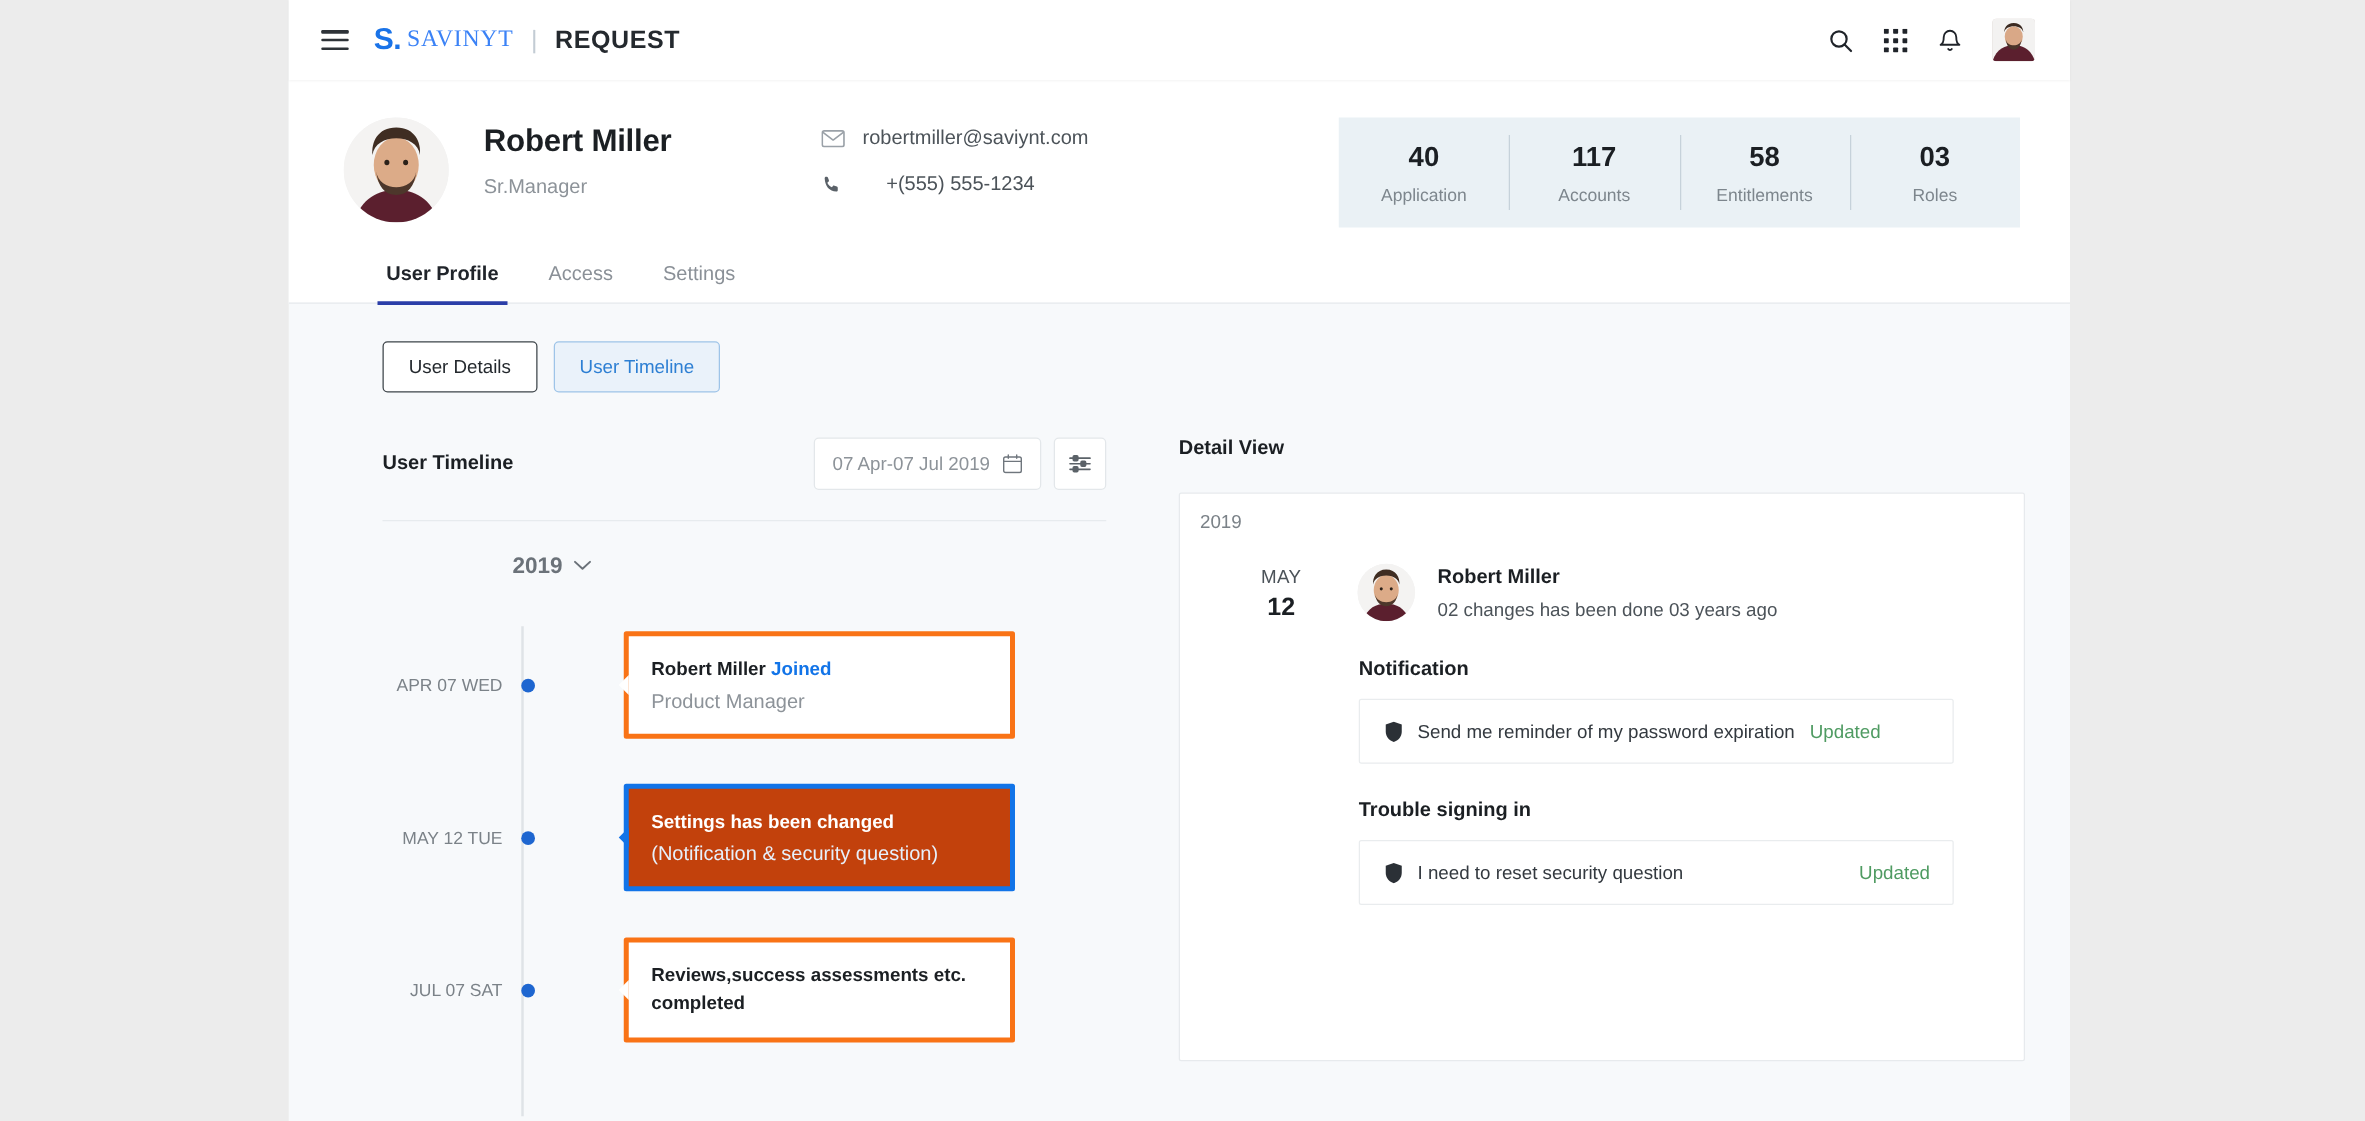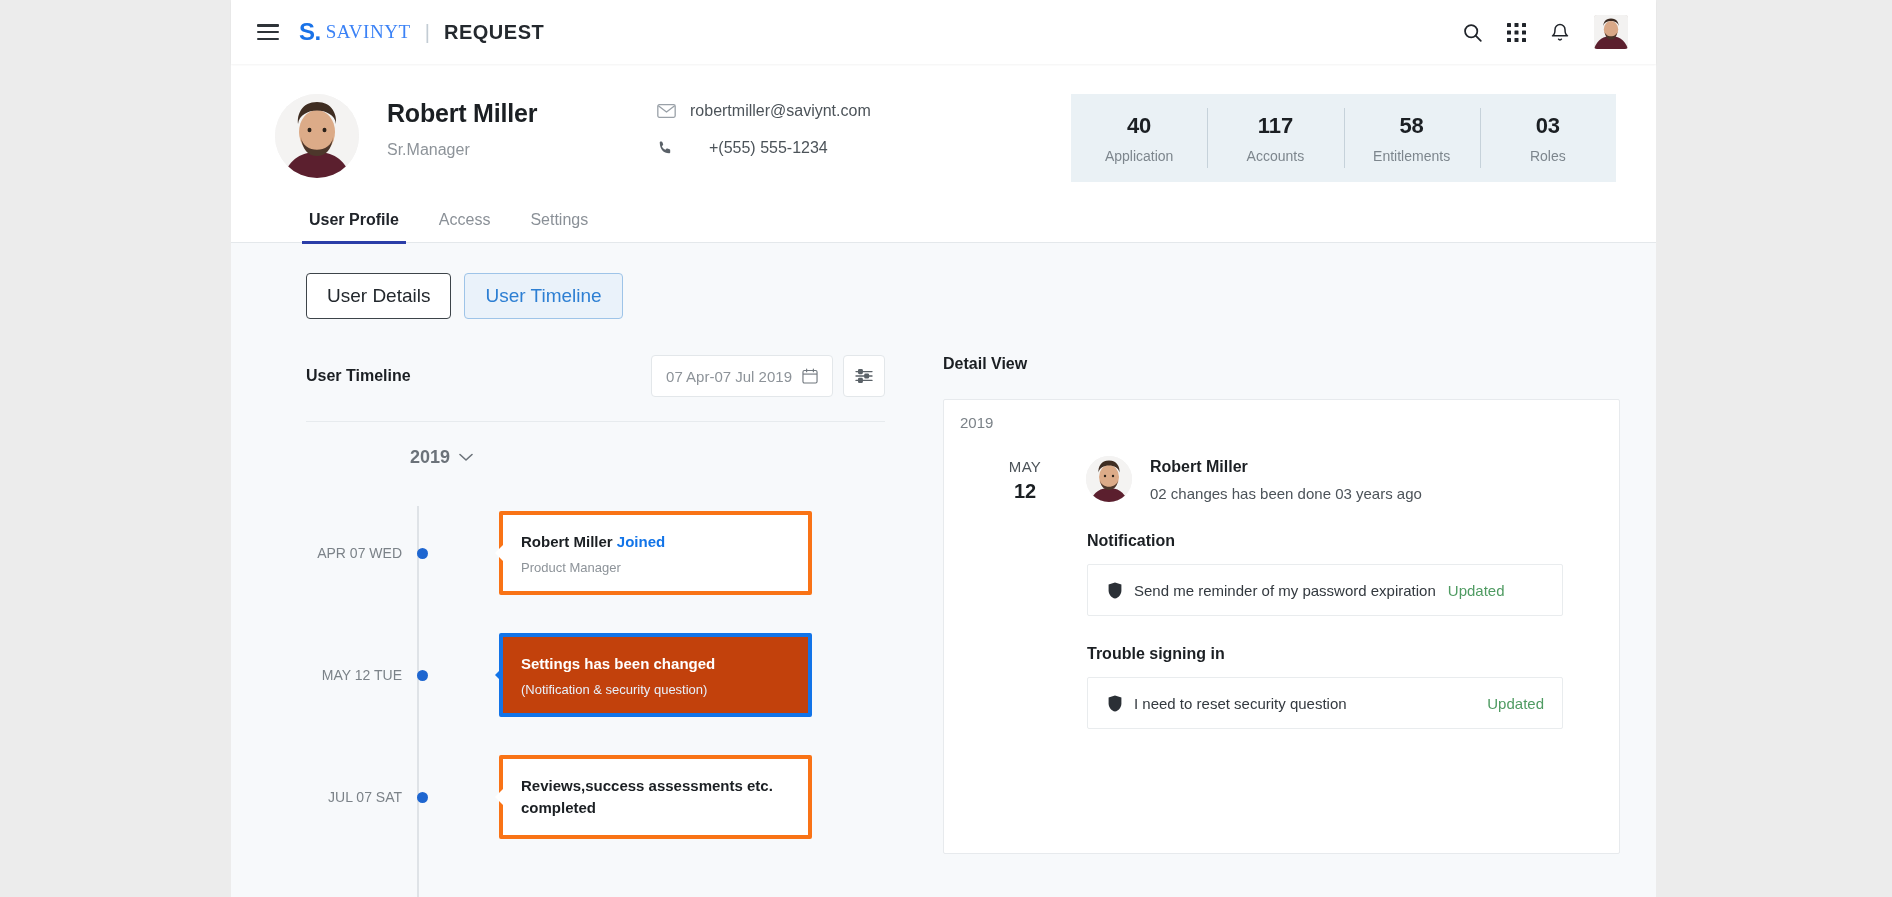--- a/index.html
+++ b/index.html
@@ -115,21 +115,21 @@
   .tab.active { color: #20242a; font-weight: bold; }
   .tab.active::after {
     content: ""; position: absolute; left: -4px; right: -4px; bottom: -2px;
     height: 3px; background: #2b3ea8;
   }
 
   
   .body-area { padding: 30px 0 0 0; }
   .subtabs { display: flex; gap: 13px; padding-left: 75px; }
   .subtab {
-    font-size: 19px; padding: 11px 20px;
+    font-size: 15px; padding: 11px 20px;
     border-radius: 4px; cursor: pointer; background: #fff;
   }
   .subtab.plain { border: 1px solid #3d4449; color: #23282d; }
   .subtab.sel { border: 1px solid #9ec4e8; color: #2d7fd3; background: #eaf2fa; }
 
   .columns { display: flex; padding: 0 36px 0 34px; margin-top: 36px; }
   .col-left { width: 620px; flex: none; padding-left: 41px; }
   .col-right { flex: 1; padding-left: 58px; }
 
   .sec-head-row { display: flex; align-items: center; }
@@ -174,21 +174,21 @@
     content: ""; position: absolute; left: -8px; top: 50%;
     margin-top: -8px; width: 0; height: 0;
     border-top: 8px solid transparent;
     border-bottom: 8px solid transparent;
     border-right: 8px solid #fff;
   }
   .tl-card.sel { background: #c2410c; border-color: #1274e8; }
   .tl-card.sel::before { border-right-color: #1274e8; }
   .tl-l1 { font-size: 15px; font-weight: bold; color: #1b1f23; line-height: 1.45; }
   .tl-l1 .joined { color: #1274e8; font-weight: bold; }
-  .tl-l2 { font-size: 13px; color: #8d9399; margin-top: 7px; }
+  .tl-l2 { font-size: 16px; color: #8d9399; margin-top: 7px; }
   .tl-card.sel .tl-l1 { color: #fff; }
   .tl-card.sel .tl-l2 { color: #e7f0fb; }
 
   
   .dv-panel {
     margin-top: 26px; background: #fff;
     border: 1px solid #e7eaed; border-radius: 2px;
     padding: 14px 0 34px 0; min-height: 455px;
   }
   .dv-year { font-size: 15px; color: #7b8288; padding-left: 16px; }

